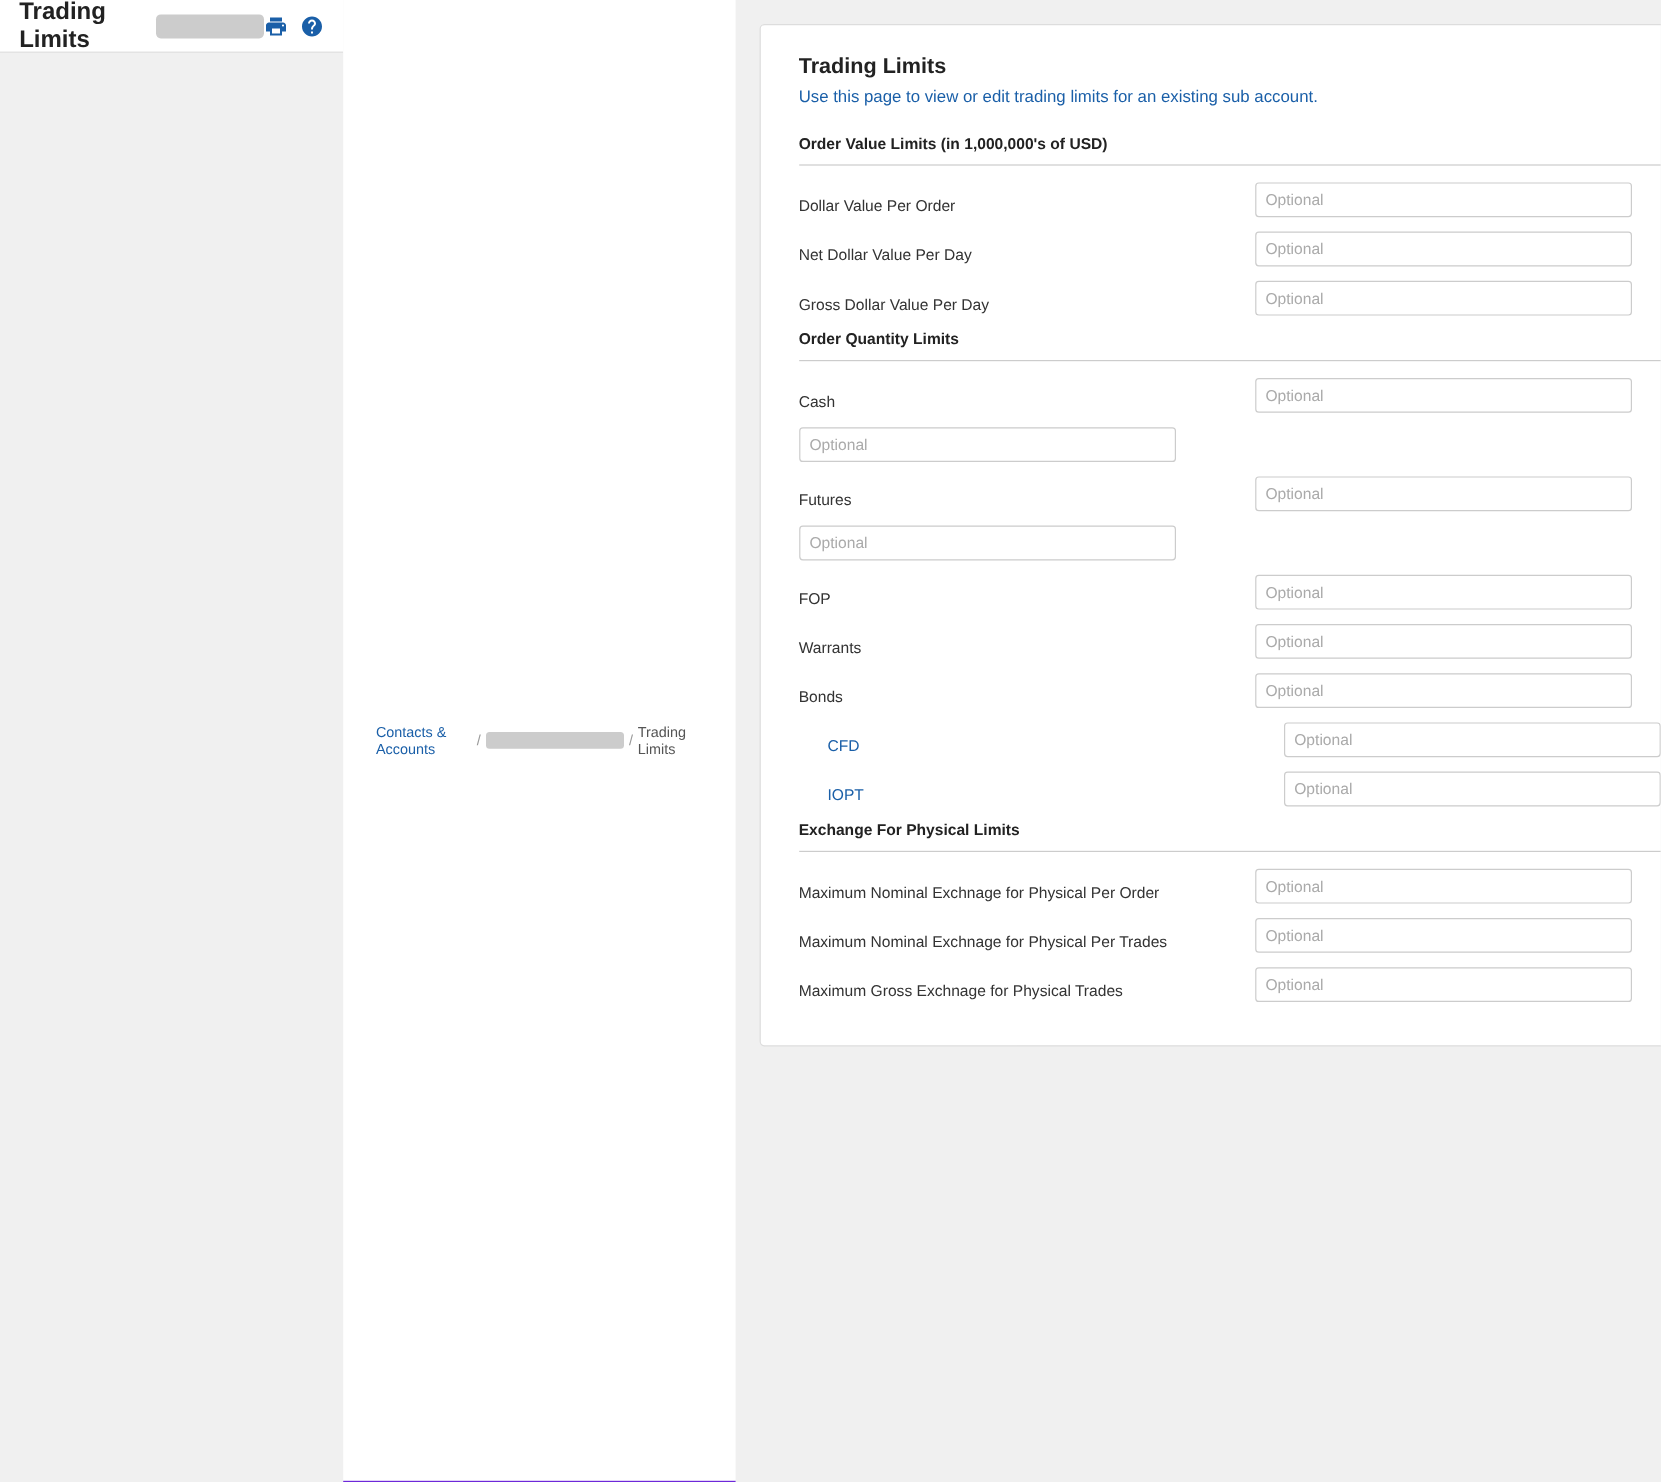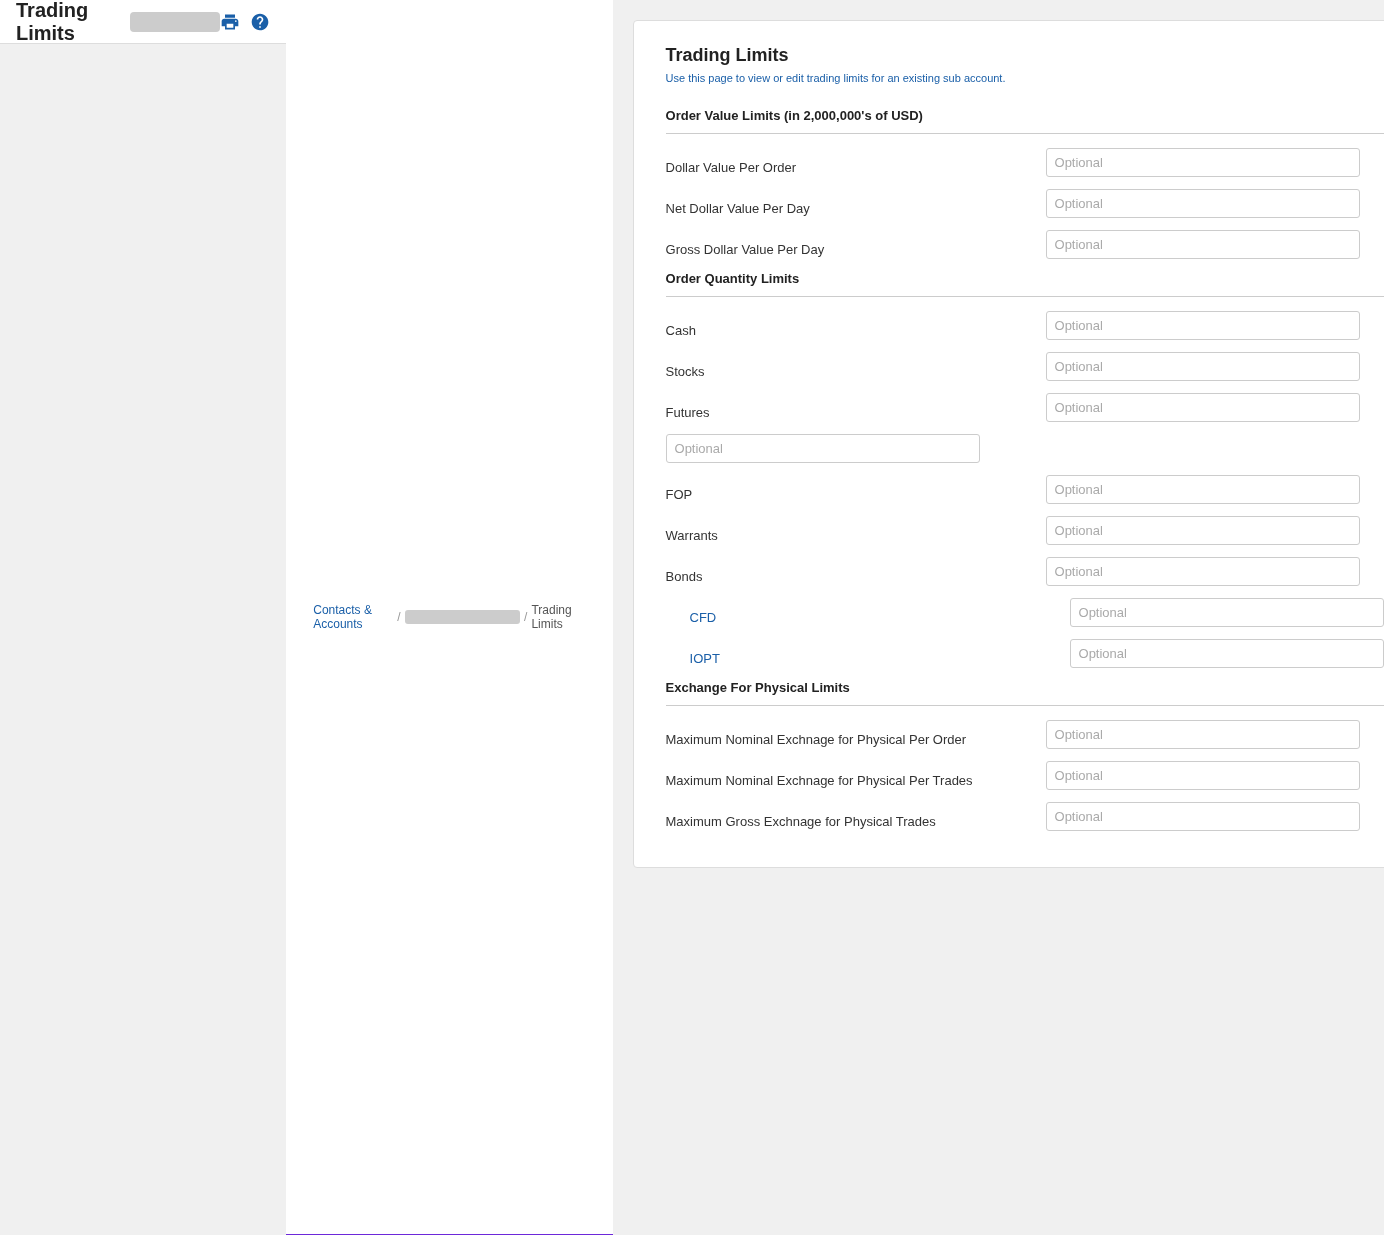--- a/index.html
+++ b/index.html
@@ -92,21 +92,21 @@
       padding: 24px 32px;
     }
 
     .form-card h2 {
       font-size: 18px;
       font-weight: bold;
       color: #222;
       margin-bottom: 6px;
     }
     .form-card .subtitle {
-      font-size: 11px;
+      font-size: 14px;
       color: #1a5fa8;
       margin-bottom: 24px;
     }
 
     
     .section-title {
       font-size: 13px;
       font-weight: bold;
       color: #222;
       margin-bottom: 4px;
@@ -210,21 +210,21 @@
     <span class="breadcrumb-current">Trading Limits</span>
   </div>
 
   <div class="content-area">
     <div class="main-wrapper">
       <div class="form-card">
 
         <h2>Trading Limits</h2>
         <p class="subtitle">Use this page to view or edit trading limits for an existing sub account.</p>
 
-        <div class="section-title">Order Value Limits (in 2,000,000's of USD)</div>
+        <div class="section-title">Order Value Limits (in 1,000,000's of USD)</div>
         <hr class="section-divider">
 
         <div class="form-row">
           <label>Dollar Value Per Order</label>
           <input type="text" placeholder="Optional" style="">
         </div>
         <div class="form-row">
           <label>Net Dollar Value Per Day</label>
           <input type="text" placeholder="Optional" style="">
         </div>
@@ -234,21 +234,20 @@
         </div>
 
         <div class="section-title" style="margin-top:10px;">Order Quantity Limits</div>
         <hr class="section-divider">
 
         <div class="form-row">
           <label>Cash</label>
           <input type="text" placeholder="Optional" style="">
         </div>
         <div class="form-row">
-          <label>Stocks</label>
           <input type="text" placeholder="Optional" style="">
         </div>
         <div class="form-row">
           <label>Futures</label>
           <input type="text" placeholder="Optional" style="">
         </div>
         <div class="form-row">
           <input type="text" placeholder="Optional" style="">
         </div>
         <div class="form-row">

